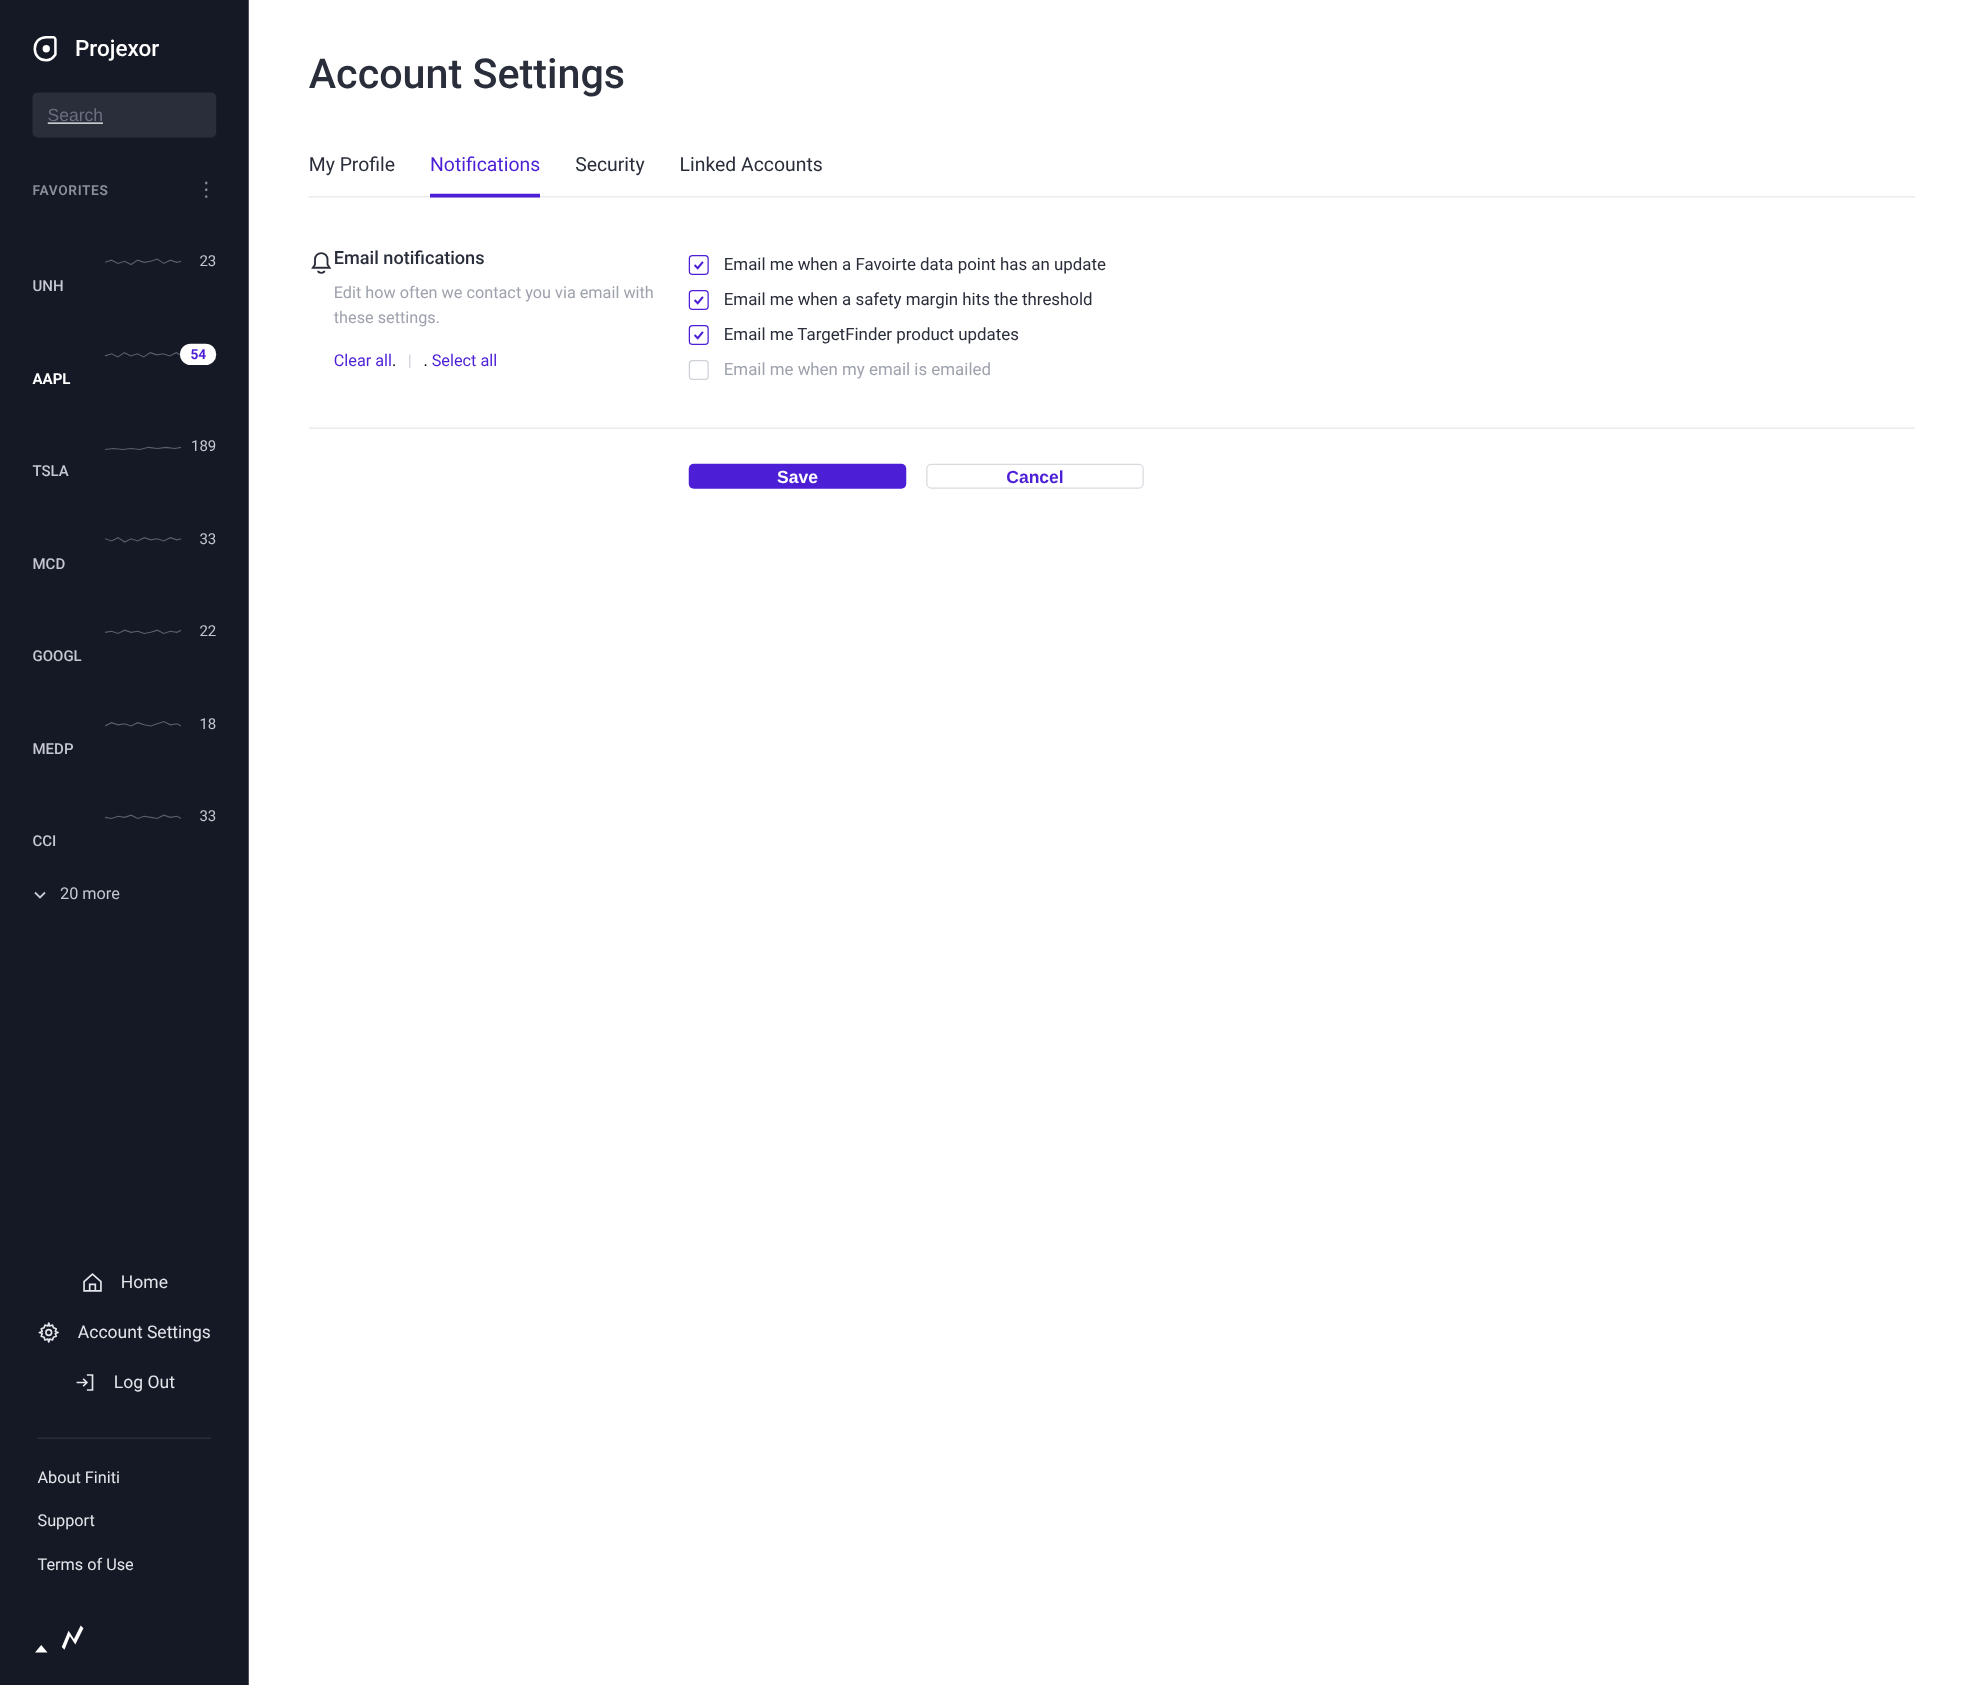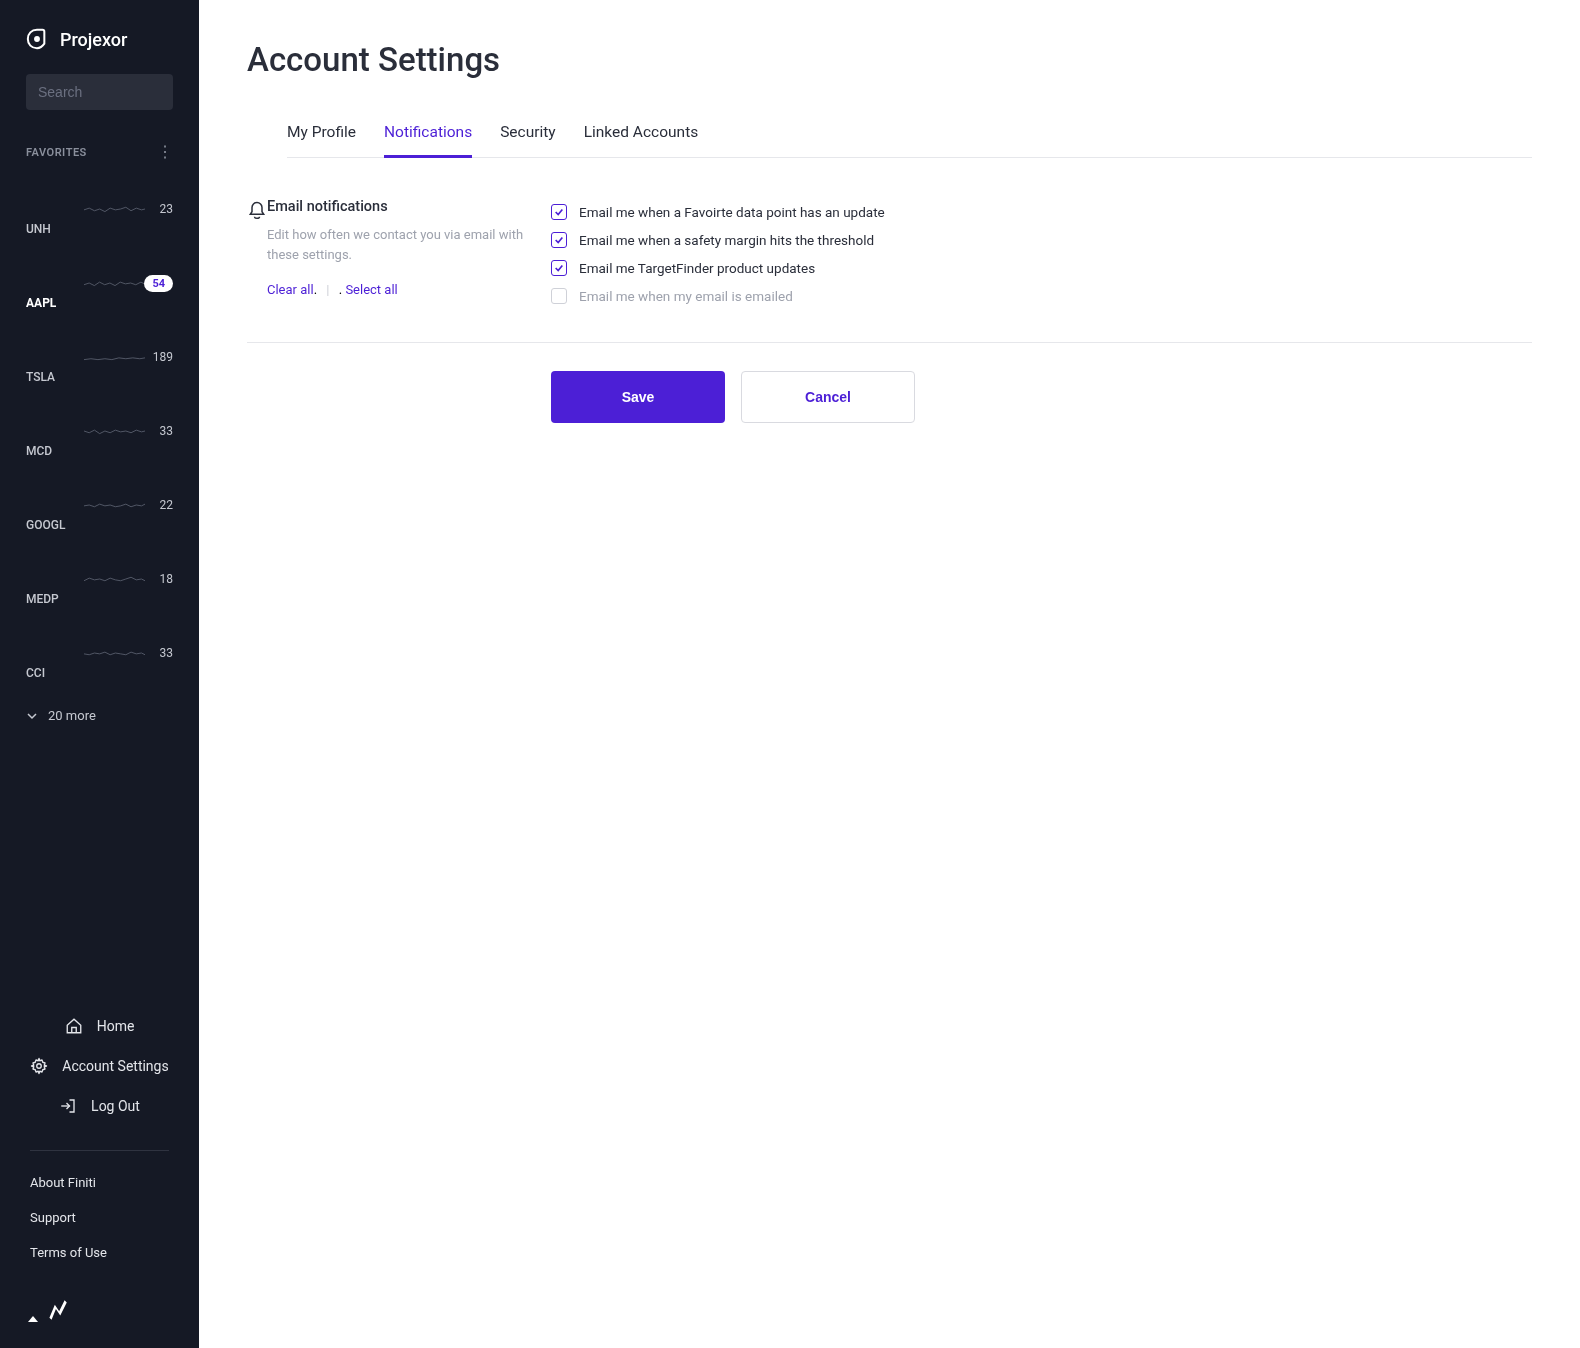--- a/index.html
+++ b/index.html
@@ -5,21 +5,21 @@
 * { margin: 0; padding: 0; box-sizing: border-box; }
 body { font-family: -apple-system, BlinkMacSystemFont, 'Segoe UI', Roboto, sans-serif; display: flex; width: 1580px; height: 1348px; background: #fff; }
 
 
 .sidebar { width: 199px; background: #151925; color: #fff; display: flex; flex-direction: column; padding: 0; }
 .logo-area { display: flex; align-items: center; gap: 12px; padding: 28px 26px 24px 26px; }
 .logo-icon { width: 22px; height: 22px; }
 .logo-text { font-size: 18px; font-weight: 500; color: #fff; }
 
 .search-wrap { padding: 0 26px 24px 26px; }
-.search-box { background: #2a2e3a; border-radius: 4px; display: flex; align-items: center; padding: 0 12px; height: 36px; }
+.search-box { background: #2a2e3a; border-radius: 4px; display: flex; align-items: center; padding: 0 12px; height: 36px; text-decoration: underline; }
 .search-input { background: transparent; border: none; outline: none; color: #8a8f9c; font-size: 14px; flex: 1; }
 .search-input::placeholder { color: #6b7080; }
 .search-icon { width: 17px; height: 17px; color: #8a8f9c; }
 
 .fav-header { display: flex; justify-content: space-between; align-items: center; padding: 10px 26px 8px 26px; }
 .fav-label { font-size: 11px; font-weight: 600; letter-spacing: 0.5px; color: #8a8f9c; }
 .more-dots { color: #8a8f9c; cursor: pointer; font-size: 16px; line-height: 1; }
 
 .fav-list { padding: 4px 0; }
 .fav-item { display: flex; align-items: center; padding: 10px 26px; cursor: pointer; }
@@ -45,21 +45,21 @@
 .footer-links { padding: 0 0 8px 0; }
 .footer-link { display: block; padding: 10px 30px; font-size: 13px; color: #e3e5ea; cursor: pointer; }
 
 .footer-logo { padding: 18px 28px 26px 28px; display: flex; align-items: flex-end; gap: 6px; }
 .footer-caret { width: 0; height: 0; border-left: 5px solid transparent; border-right: 5px solid transparent; border-bottom: 6px solid #fff; }
 
 
 .main { flex: 1; padding: 40px 48px; }
 .page-title { font-size: 33px; font-weight: 500; color: #2a2e3a; margin-bottom: 44px; }
 
-.tabs { display: flex; gap: 28px; border-bottom: 1px solid #e6e7eb; margin-left: 40px; }
+.tabs { display: flex; gap: 28px; border-bottom: 1px solid #e6e7eb; }
 .tab { font-size: 15.5px; color: #2a2e3a; padding: 0 0 16px 0; cursor: pointer; position: relative; }
 .tab.active { color: #4c1fd6; }
 .tab.active::after { content: ''; position: absolute; left: 0; right: 0; bottom: -1px; height: 3px; background: #4c1fd6; }
 
 .settings-body { display: flex; padding: 40px 0 32px 0; border-bottom: 1px solid #e6e7eb; }
 .settings-left { width: 304px; display: flex; }
 .bell-icon { width: 20px; height: 20px; color: #2a2e3a; flex-shrink: 0; margin-top: 2px; }
 .settings-meta { }
 .section-title { font-size: 14.5px; font-weight: 500; color: #2a2e3a; margin-bottom: 10px; }
 .section-desc { font-size: 13px; color: #9ea2ad; line-height: 1.5; margin-bottom: 18px; }
@@ -69,21 +69,21 @@
 
 .options { flex: 1; text-align: center; }
 .opt-row { display: flex; align-items: center; gap: 12px; padding: 6px 0; }
 .check { width: 16px; height: 16px; border: 1.5px solid #4c1fd6; border-radius: 3px; display: flex; align-items: center; justify-content: center; cursor: pointer; flex-shrink: 0; }
 .check.unchecked { border-color: #cfd1d8; }
 .check svg { width: 10px; height: 10px; }
 .opt-label { font-size: 13.5px; color: #2a2e3a; }
 .opt-label.muted { color: #9ea2ad; }
 
 .actions { display: flex; gap: 16px; padding: 28px 0 0 304px; }
-.btn { width: 174px; height: 52px; border-radius: 4px; font-size: 14px; font-weight: 600; cursor: pointer; display: flex; align-items: center; justify-content: center; }
+.btn { width: 174px; height: 20px; border-radius: 4px; font-size: 14px; font-weight: 600; cursor: pointer; display: flex; align-items: center; justify-content: center; }
 .btn-primary { background: #4c1fd6; color: #fff; border: none; }
 .btn-secondary { background: #fff; color: #4c1fd6; border: 1px solid #d9dae0; }
 
 .spark-path { stroke: #5a5f6e; stroke-width: 1; fill: none; }
 </style>
 </head>
 <body>
 
 <div class="sidebar">
   <div class="logo-area">

